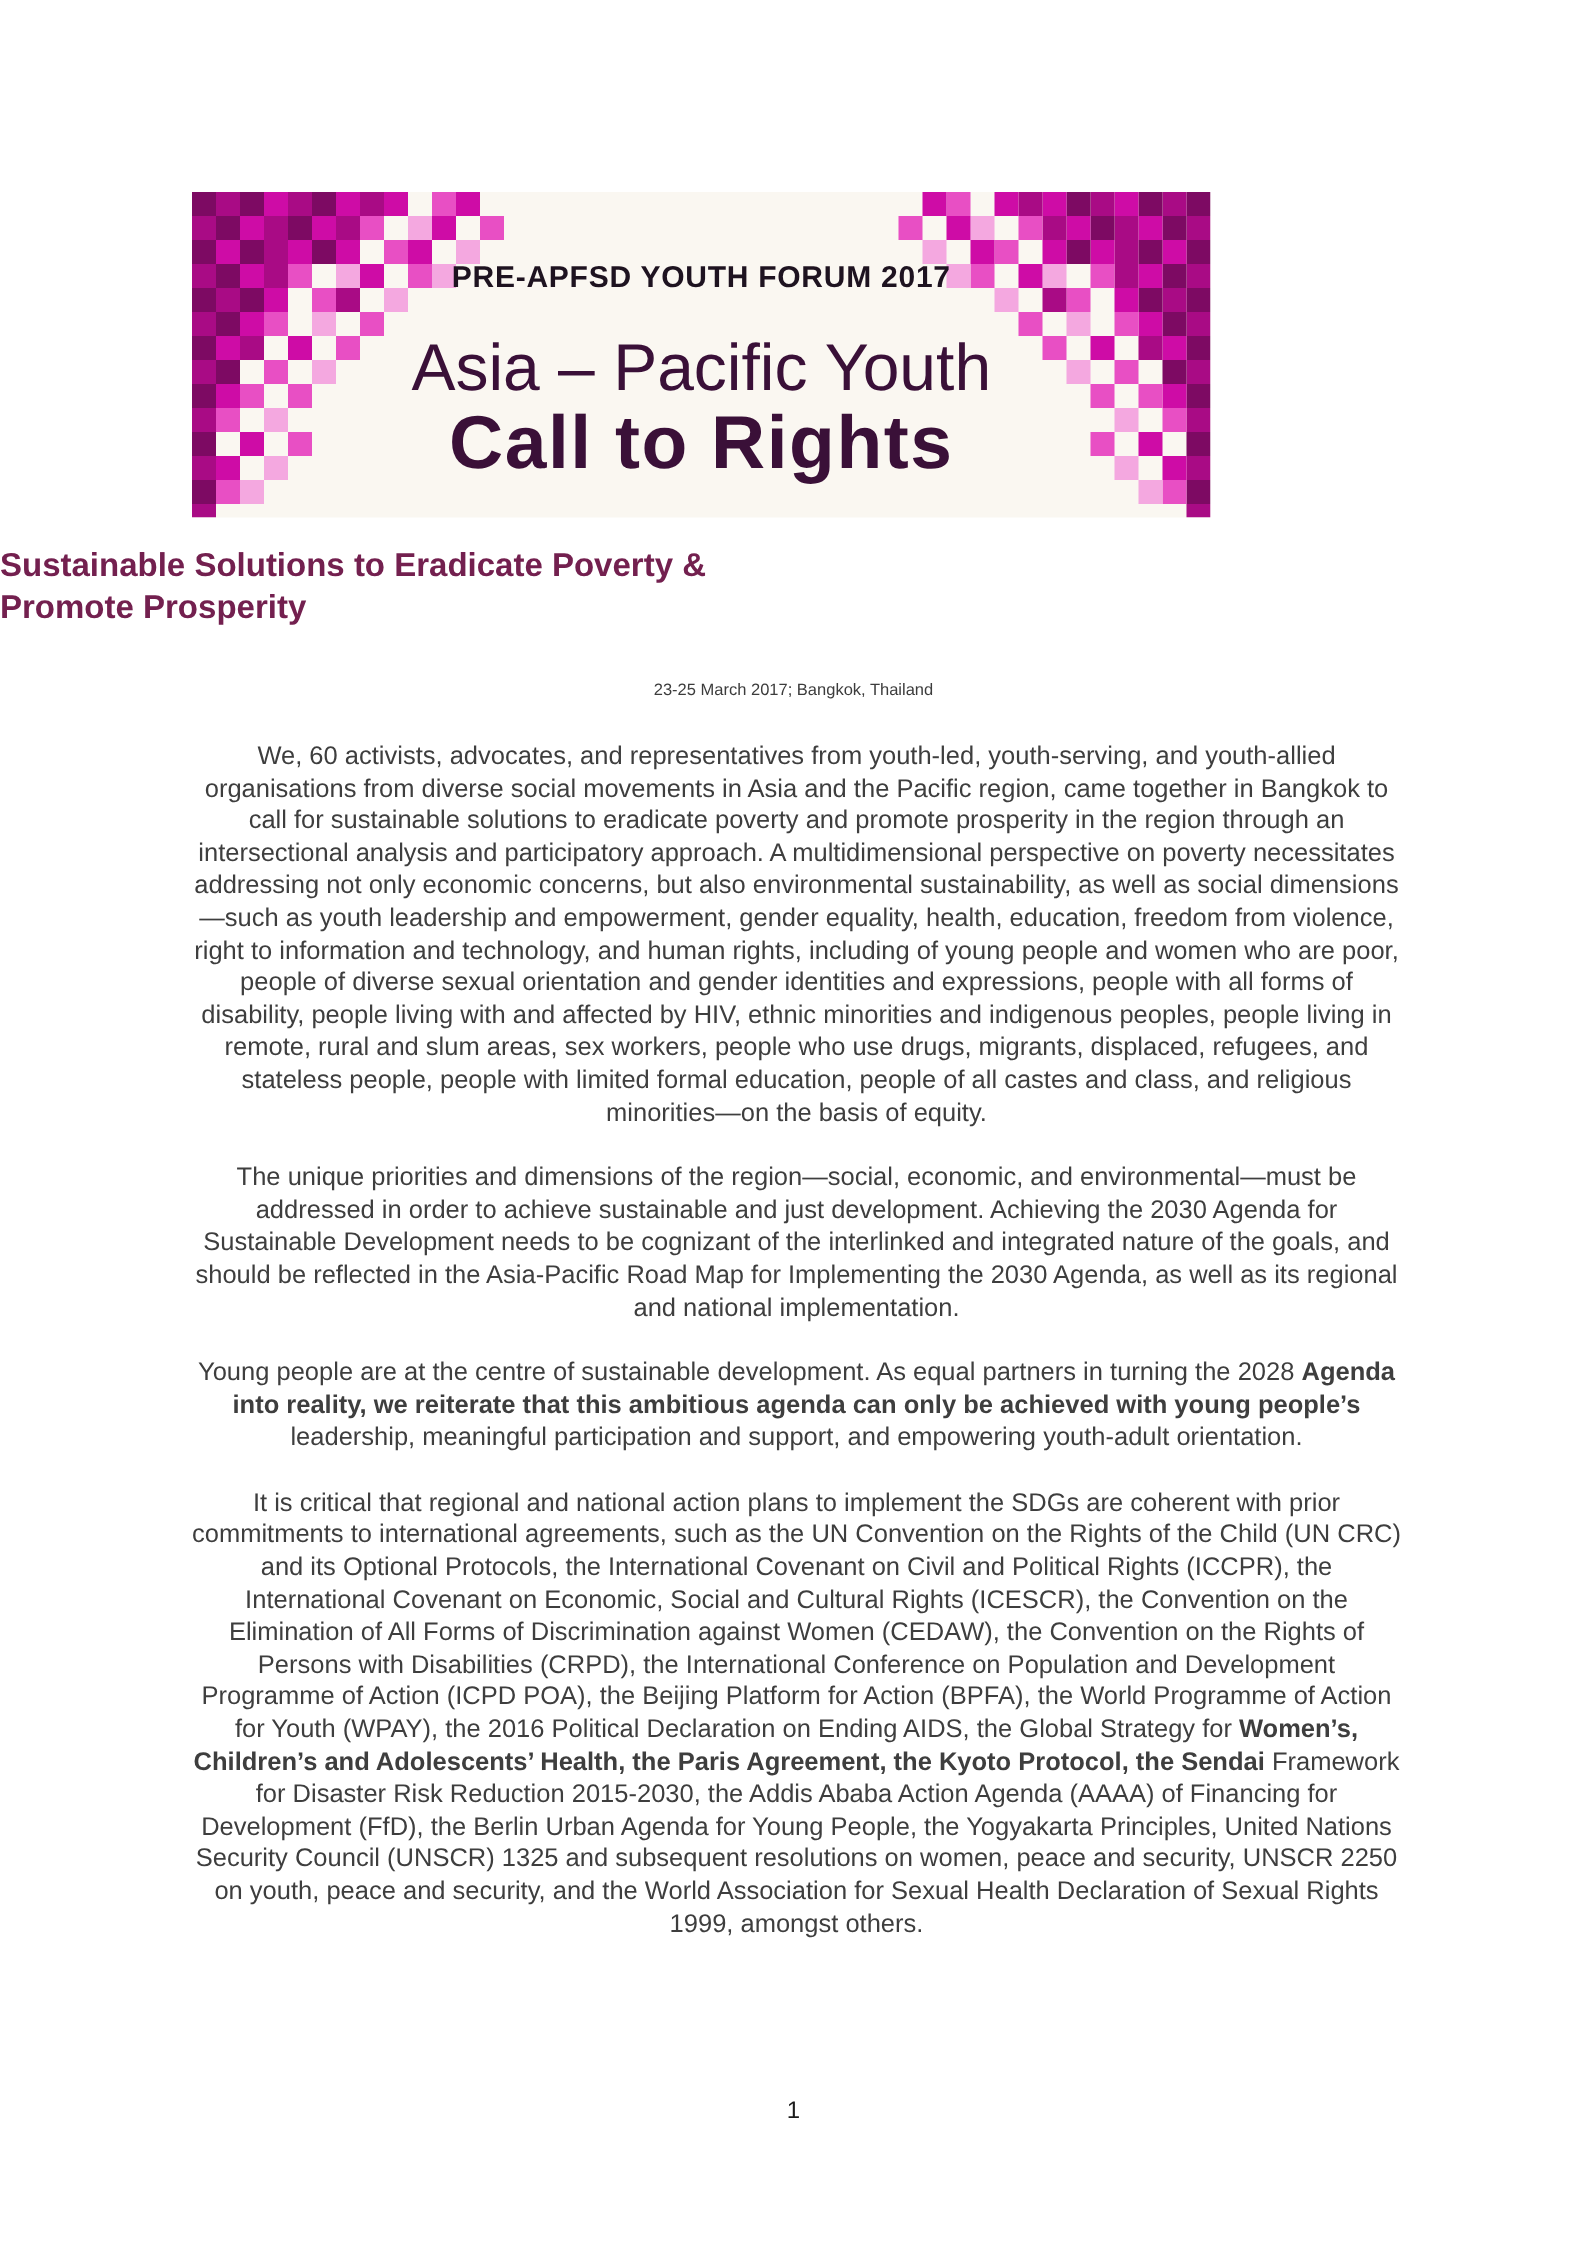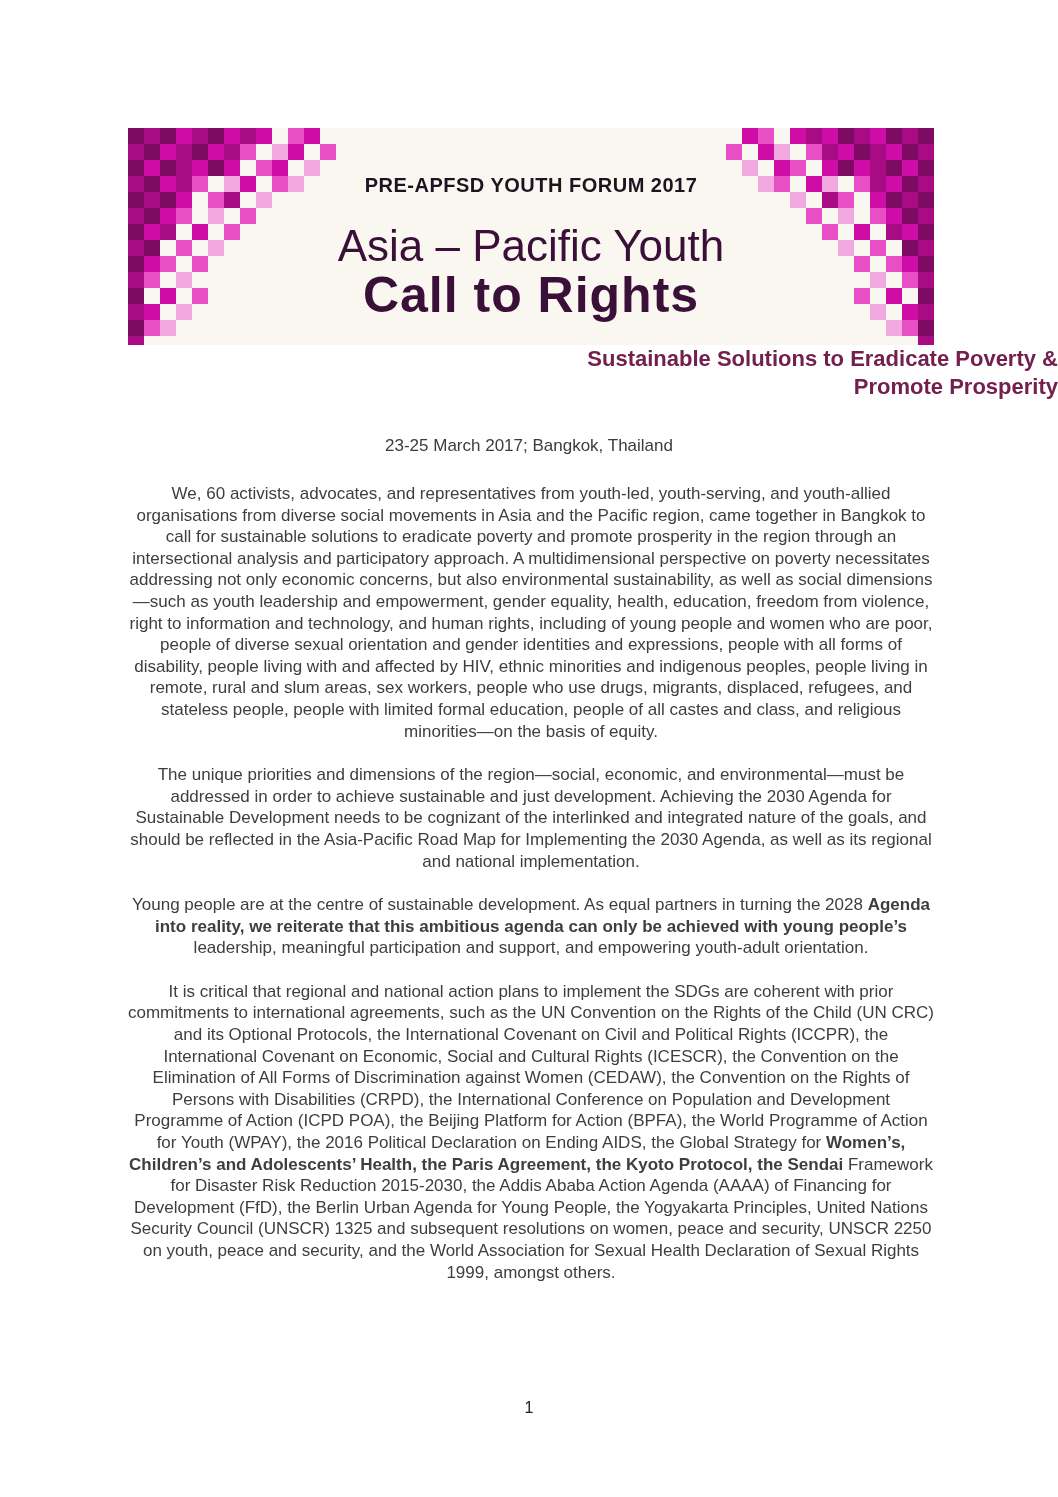--- a/index.html
+++ b/index.html
@@ -12,21 +12,21 @@
     width: 1058px;
     height: 1497px;
     background: #ffffff;
     font-family: "Liberation Sans", sans-serif;
     overflow: hidden;
   }
   
   .banner {
     position: relative;
     margin: 128px 124px 0 128px;
-    width: 806px;
+    width: 679px;
     height: 217px;
     background: #faf7f1;
   }
   .mosaic {
     position: absolute;
     top: 0;
     display: block;
   }
   .mosaic-left { left: 0; }
   .mosaic-right { right: 0; }
@@ -53,31 +53,31 @@
     margin-top: 3px;
     text-align: center;
     font-size: 50px;
     font-weight: 700;
     letter-spacing: 1px;
     color: #3a1038;
     line-height: 54px;
   }
   
   .subtitle {
-    margin-top: 0;
-    text-align: right;
+    margin-top: 18px;
+    text-align: left;
     font-size: 22px;
     font-weight: 700;
     color: #73204f;
     line-height: 28px;
   }
   .dateline {
     margin-top: 35px;
     text-align: center;
-    font-size: 17px;
+    font-size: 11px;
     color: #3c3c3c;
   }
   
   .content {
     margin: 0 124px 0 128px;
     width: 806px;
   }
   .section-heading {
     margin: 38px 0 0 0;
     font-size: 24px;

